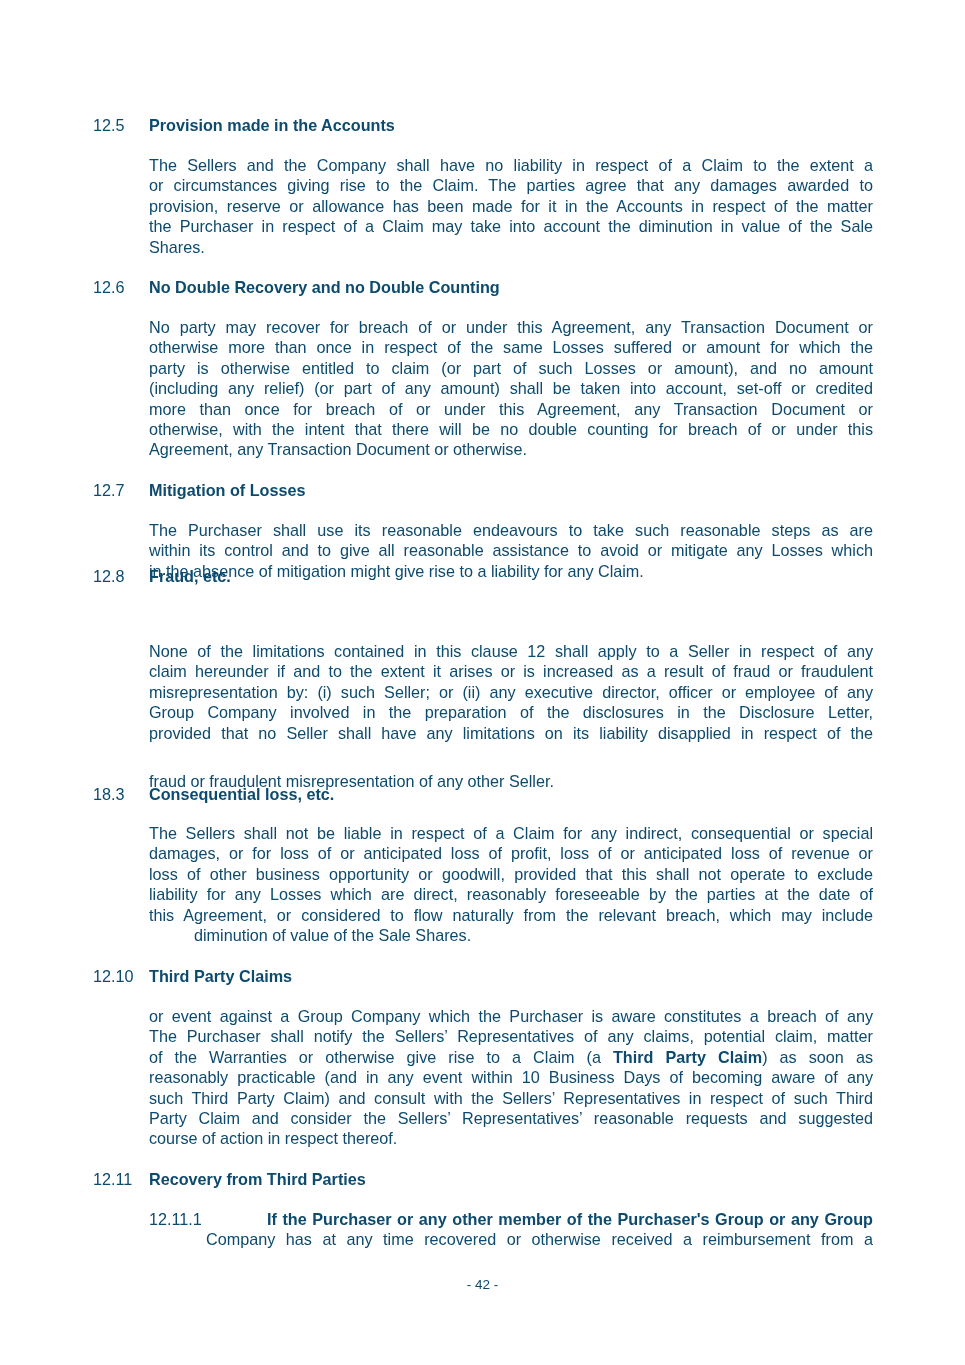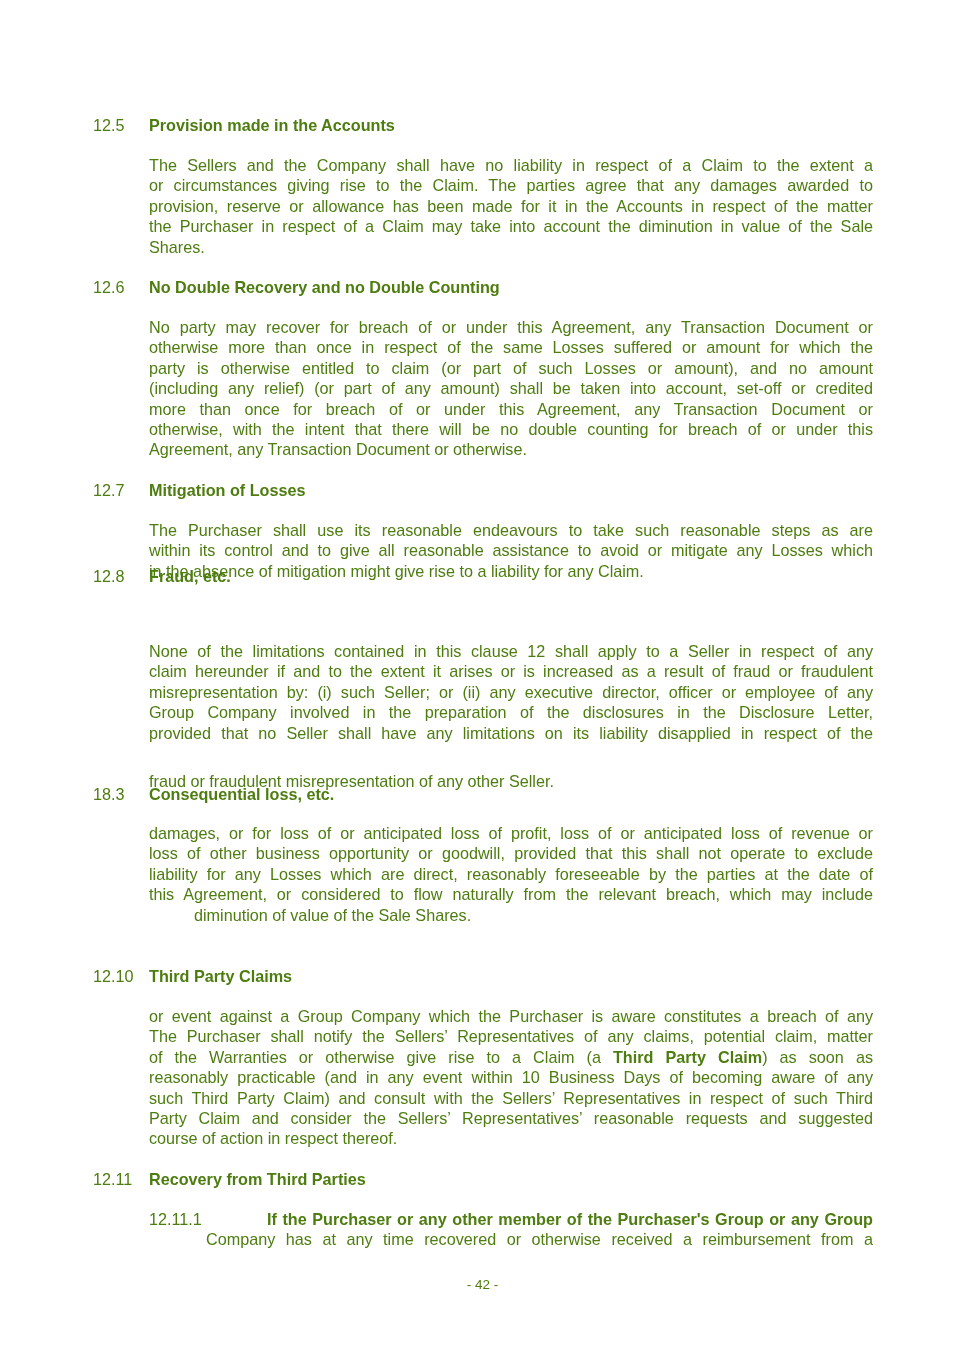--- a/index.html
+++ b/index.html
@@ -1,19 +1,19 @@
 <!DOCTYPE html>
 <html><head>
 <meta charset="utf-8">
 <style>
   html, body { margin: 0; padding: 0; background: #ffffff; }
   body { width: 965px; height: 1365px; position: relative; overflow: hidden; }
   .page {
     position: absolute; left: 0; top: 0; width: 965px; height: 1365px;
-    font-family: "Liberation Sans", sans-serif; color: #4d7c0f;
+    font-family: "Liberation Sans", sans-serif; color: #0c4a6e;
     font-size: 16.2px;
   }
   .heading {
     position: absolute; left: 93px; height: 22px; line-height: 22px;
     white-space: nowrap;
   }
   .heading .num { display: inline-block; width: 56px; }
   .heading .title { font-weight: bold; }
   .para {
     position: absolute; left: 149px; width: 724px;
@@ -85,20 +85,21 @@
     <span class="line" style="white-space: normal;">misrepresentation by: (i) such Seller; or (ii) any executive director, officer or employee of any</span>
     <span class="line" style="white-space: normal;">Group Company involved in the preparation of the disclosures in the Disclosure Letter,</span>
     <span class="line" style="white-space: normal;">provided that no Seller shall have any limitations on its liability disapplied in respect of the</span>
     <span class="line last" style="white-space: normal; margin-top: 28px;">fraud or fraudulent misrepresentation of any other Seller.</span>
   </div>
 
   <div class="heading" style="top:783px;">
     <span class="num">18.3</span><span class="title">Consequential loss, etc.</span>
   </div>
   <div class="para" style="top:823px;">
+    <span class="line" style="white-space: normal;">The Sellers  shall not be liable in respect of a Claim for any indirect, consequential or special</span>
     <span class="line" style="white-space: normal;">damages, or for loss of or anticipated loss of profit, loss of or anticipated loss of revenue or</span>
     <span class="line" style="white-space: normal;">loss of other business opportunity or goodwill, provided that this shall not operate to exclude</span>
     <span class="line" style="white-space: normal;">liability for any Losses which are direct, reasonably foreseeable by the parties at the date of</span>
     <span class="line" style="white-space: normal;">this Agreement, or considered to flow naturally from the relevant breach, which may include</span>
     <span class="line last" style="white-space: normal; margin-left: 45px;">diminution of value of the Sale Shares.</span>
   </div>
 
   <div class="heading" style="top:965px;">
     <span class="num">12.10</span><span class="title">Third Party Claims</span>
   </div>

